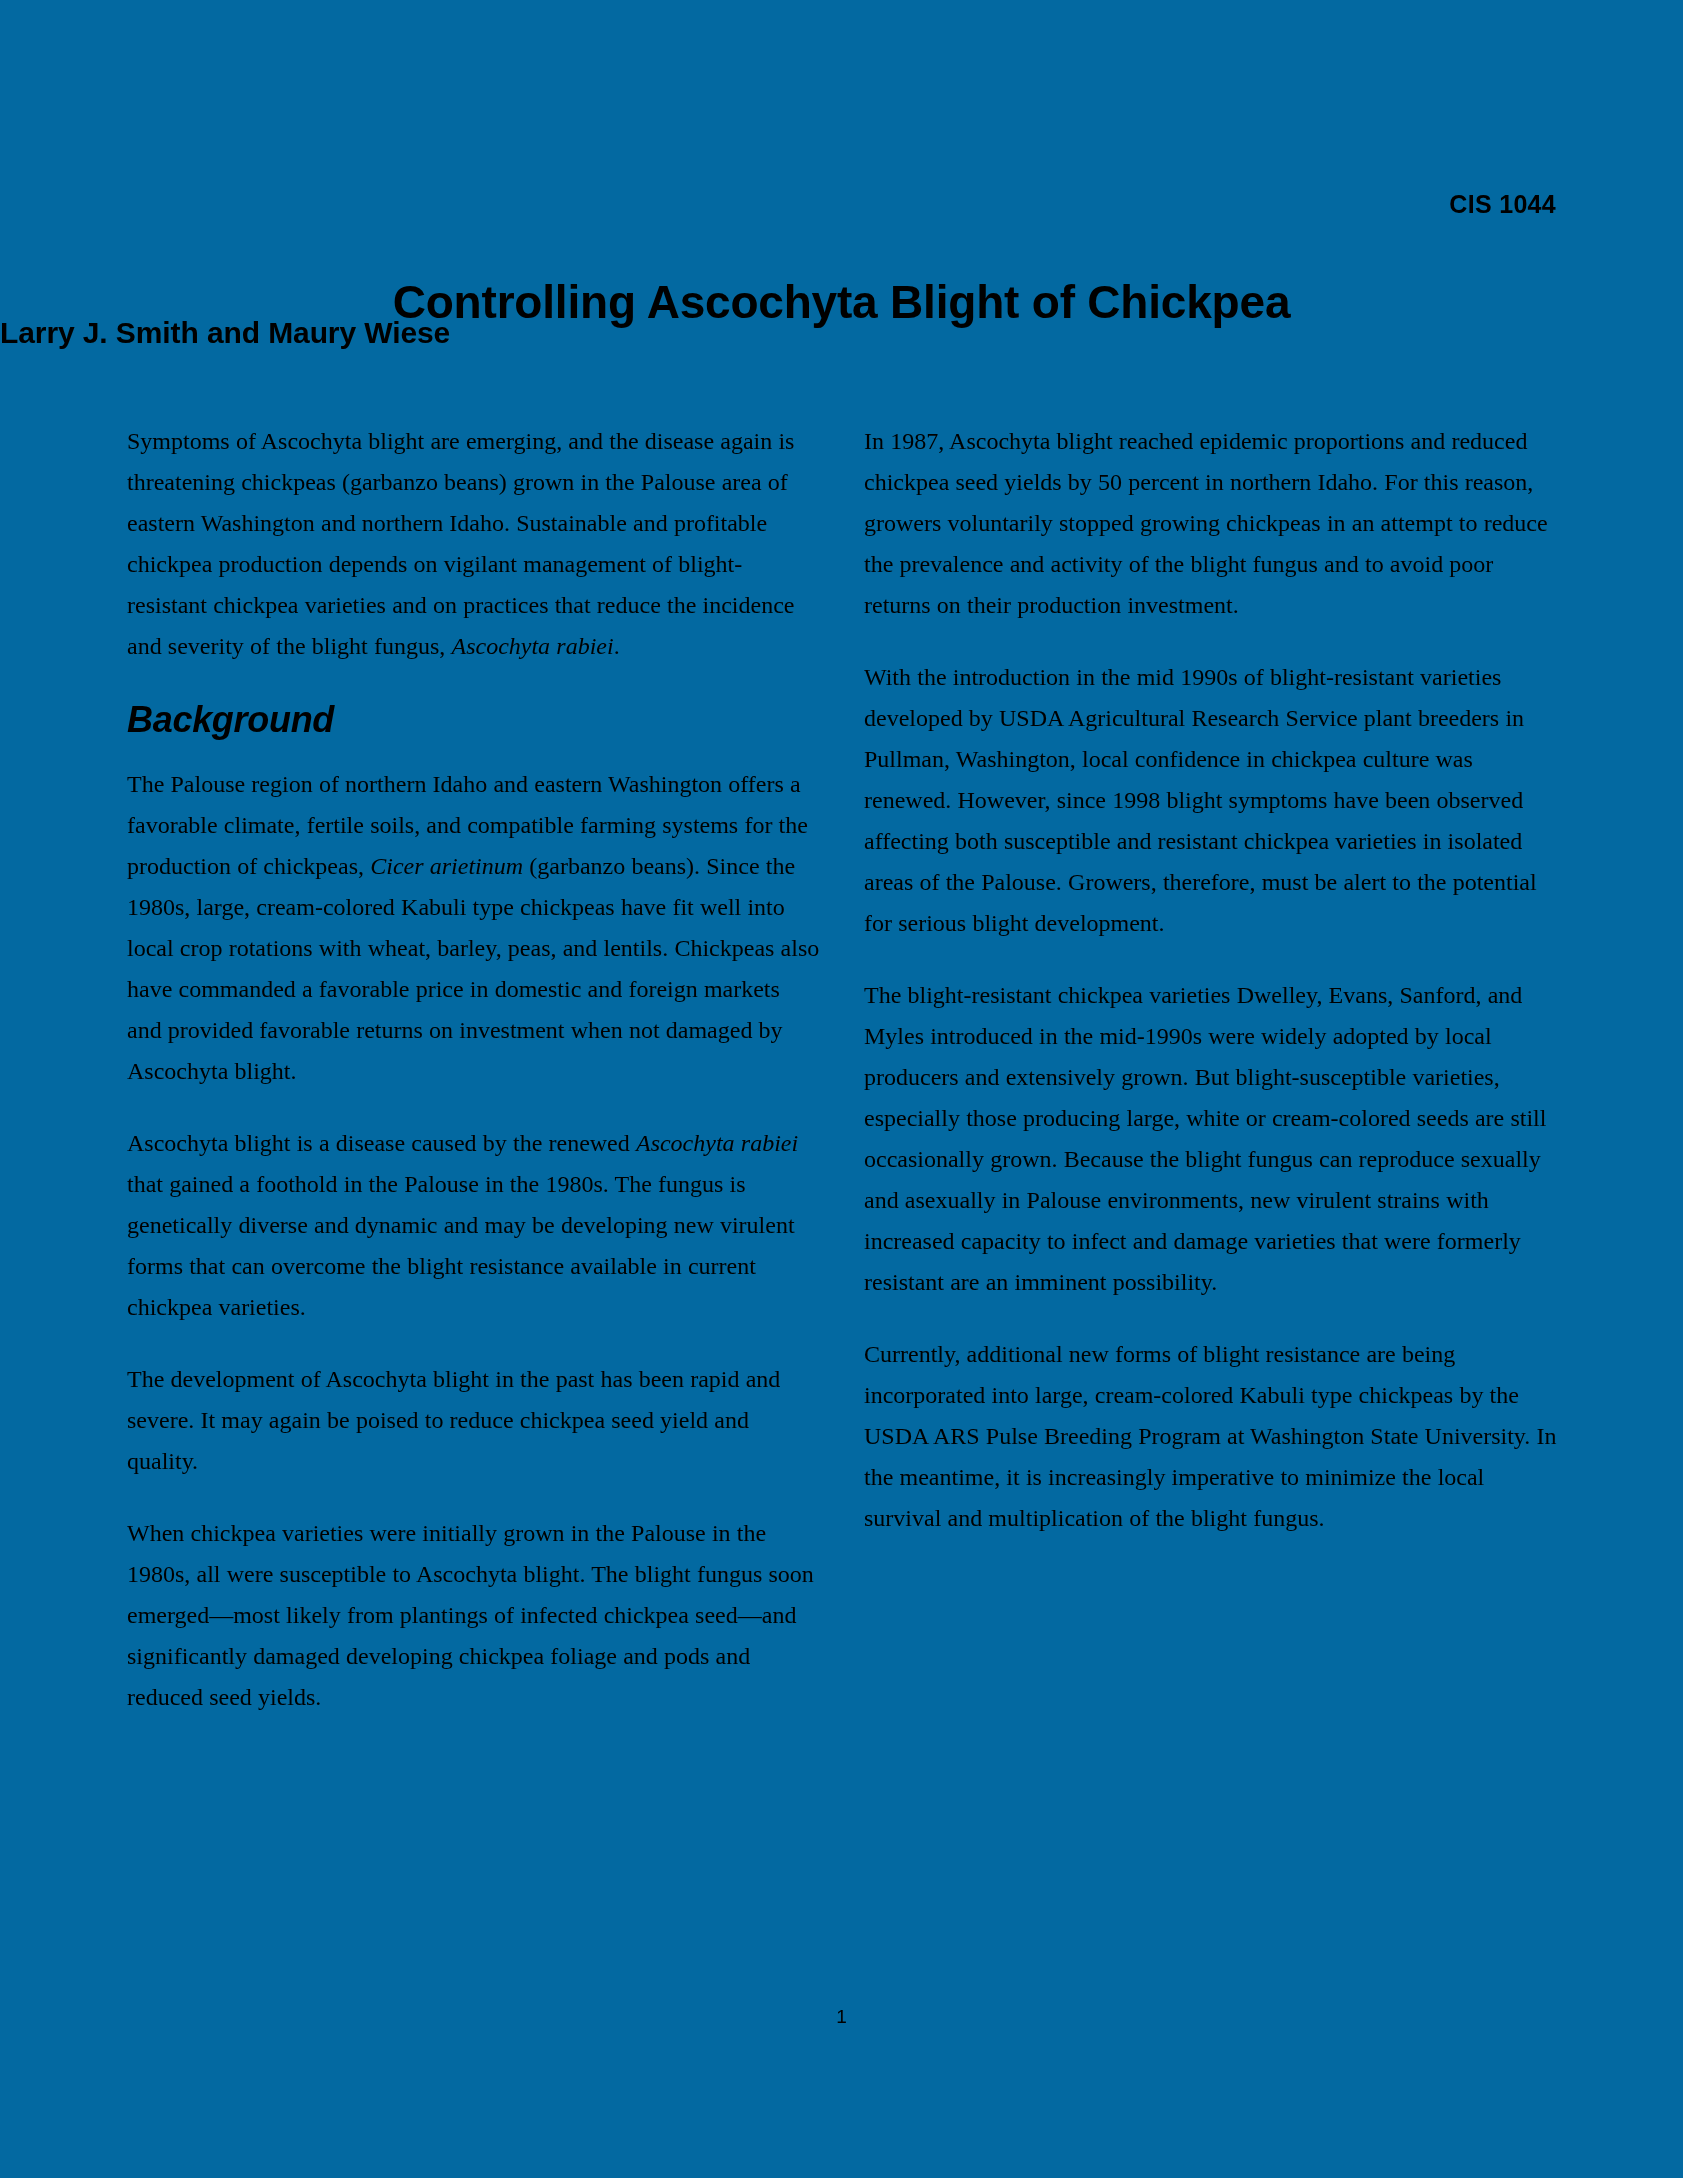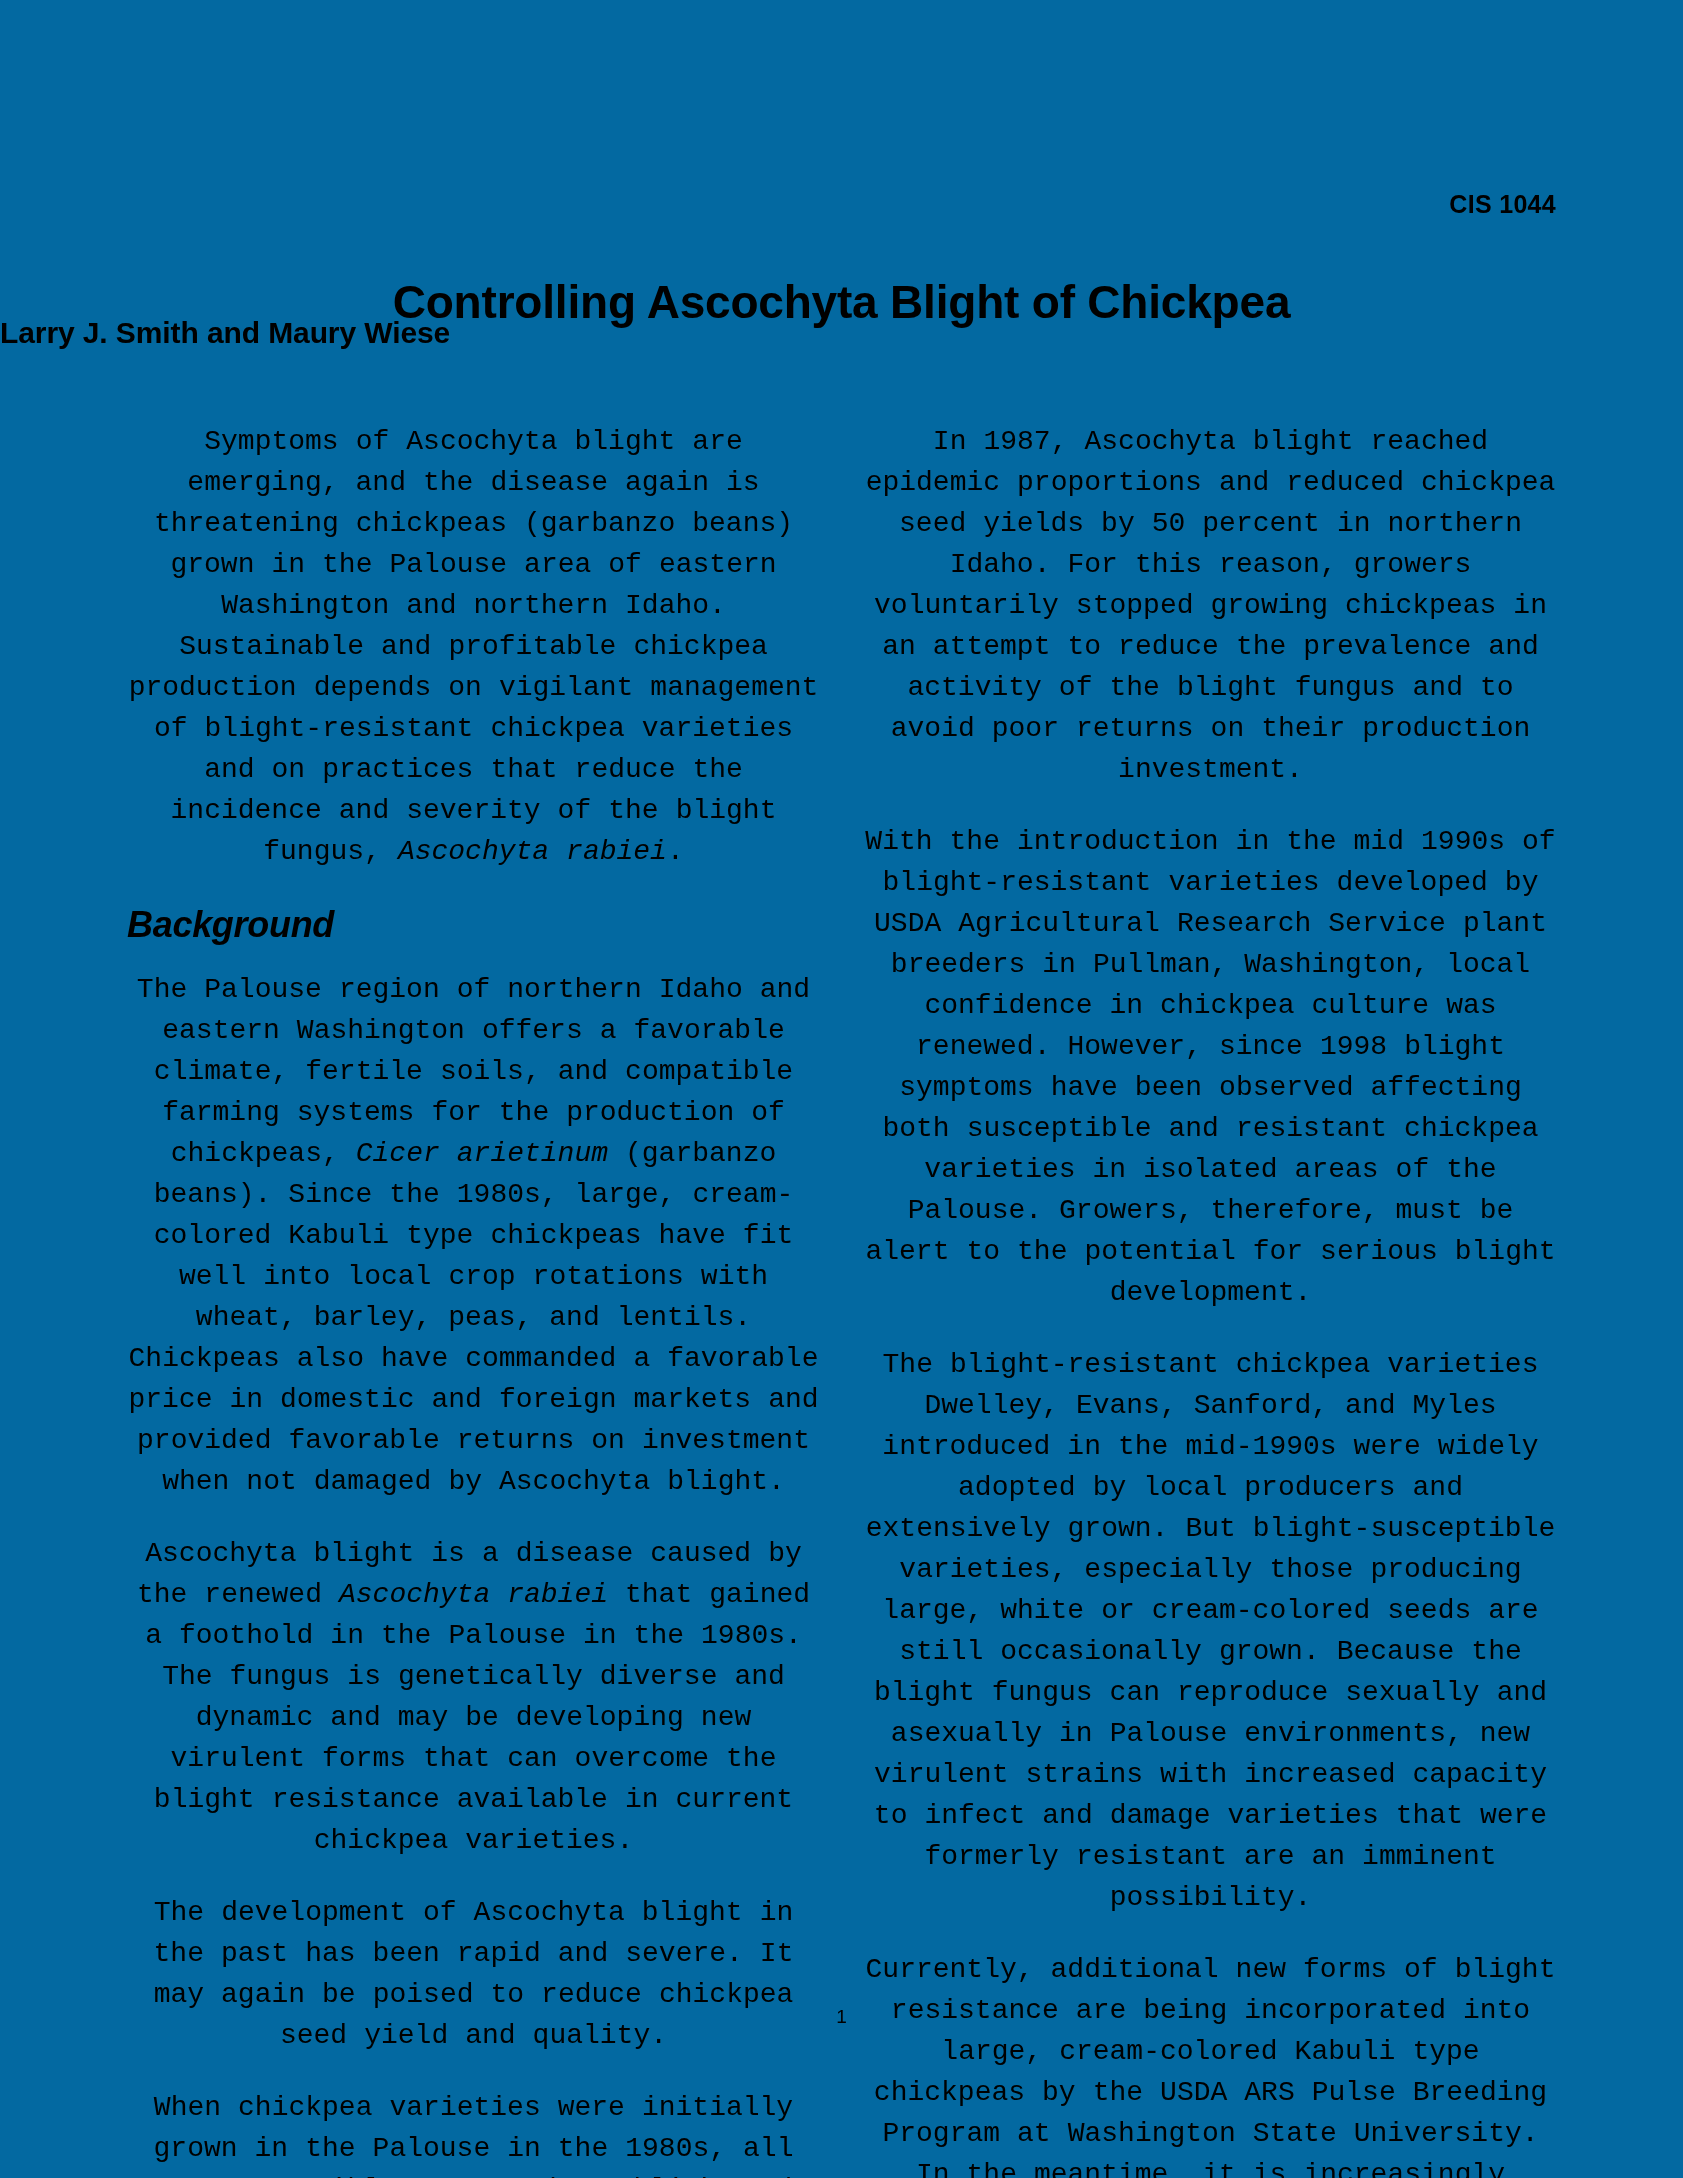--- a/index.html
+++ b/index.html
@@ -76,24 +76,24 @@
   .column {
     position: absolute;
     top: 0;
     width: 693px;
   }
   .column.left  { left: 0; }
   .column.right { left: 737px; }
 
   p.para {
     margin: 0 0 31px 0;
-    font-family: Liberation Mono, monospace;
-    font-size: 28px;
+    font-family: Liberation Serif, serif;
+    font-size: 24px;
     line-height: 41px;
-    text-align: center;
+    text-align: left;
     color: #000000;
     word-spacing: 0.2px;
   }
   p.para:last-child { margin-bottom: 0; }
 
   .sec-head {
     margin: 18px 0 22px 0;
     font-family: "Liberation Sans", "DejaVu Sans", sans-serif;
     font-style: italic;
     font-weight: bold;

